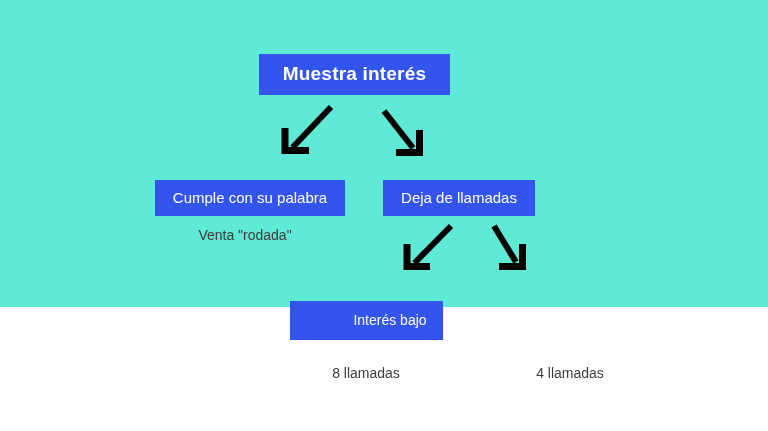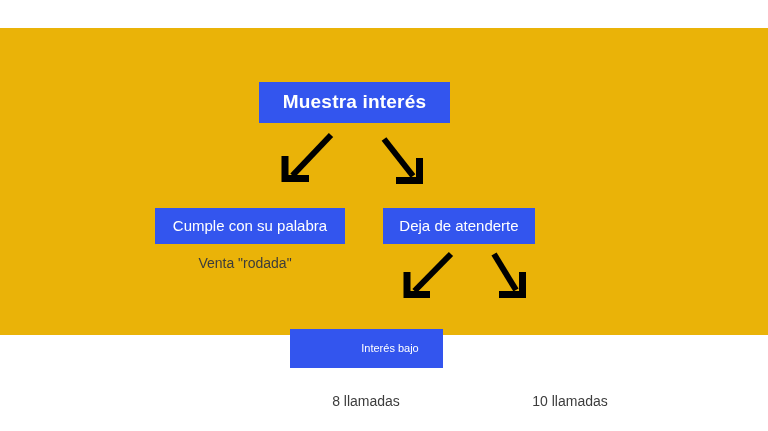--- a/index.html
+++ b/index.html
@@ -10,22 +10,21 @@
     width: 768px;
     height: 431px;
     background: #ffffff;
     font-family: "Liberation Sans", sans-serif;
     overflow: hidden;
   }
   #canvas {
     position: relative;
     width: 768px;
     height: 307px;
-    background: #eab308;
-    margin-top: 28px;
+    background: #5eead4;
   }
   .node {
     position: absolute;
     background: #3355ee;
     color: #ffffff;
     display: flex;
     align-items: center;
     justify-content: center;
     text-align: center;
     box-sizing: border-box;
@@ -55,21 +54,21 @@
     width: 152px;
     height: 36px;
     font-size: 15px;
     font-weight: normal;
   }
   .node-low {
     left: 290px;
     top: 301px;
     width: 153px;
     height: 39px;
-    font-size: 11px;
+    font-size: 14px;
     font-weight: normal;
     padding-left: 47px;
   }
   .node-high {
     left: 493px;
     top: 301px;
     width: 153px;
     height: 39px;
     font-size: 15px;
     font-weight: normal;
@@ -133,27 +132,27 @@
 
   <div class="node node-root">
     <span>Muestra interés</span>
   </div>
 
   <div class="node node-keeps">
     <span>Cumple con su palabra</span>
   </div>
 
   <div class="node node-ignores">
-    <span>Deja de atenderte</span>
+    <span>Deja de llamadas</span>
   </div>
 
   <div class="node node-low">
     <span>Interés bajo</span>
   </div>
 
 
   <div class="caption caption-rodada">Venta "rodada"</div>
 
   <div class="caption caption-five">8 llamadas</div>
 
-  <div class="caption caption-ten">10 llamadas</div>
+  <div class="caption caption-ten">4 llamadas</div>
 
 </div>
 
 </body></html>

